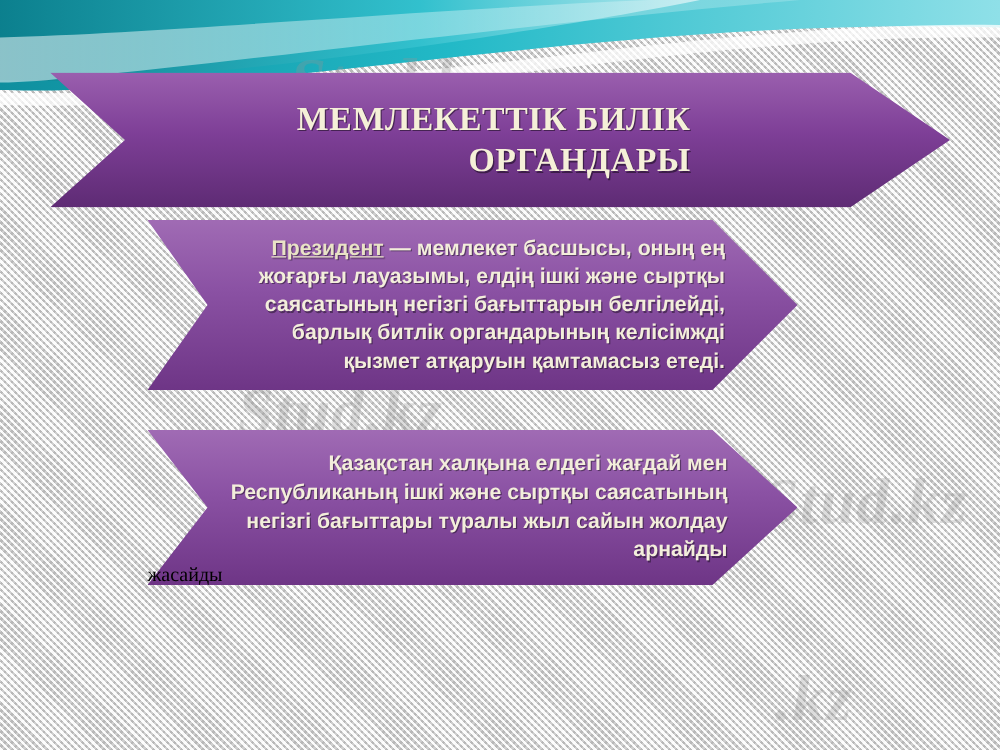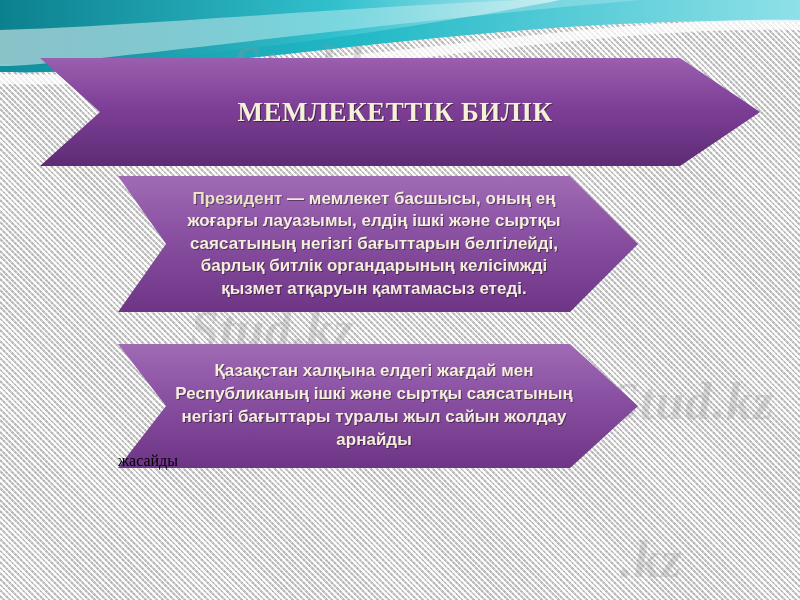--- a/index.html
+++ b/index.html
@@ -63,21 +63,21 @@
   .wm3 { left: 190px; top: 300px; font-size: 52px; }
   .wm4 { left: 610px; top: 372px; font-size: 52px; }
   .wm5 { left: 620px; top: 530px; font-size: 52px; }
 
   
   .chev {
     position: absolute;
     display: flex;
     align-items: center;
     justify-content: center;
-    text-align: center;
+    text-align: right;
     box-sizing: border-box;
     color: #f2edd2;
   }
 
   .chev-title {
     left: 40px;
     top: 58px;
     width: 720px;
     height: 108px;
     background: linear-gradient(180deg, #9a5fae 0%, #7e3f97 45%, #5e2b74 100%);
@@ -105,20 +105,21 @@
   .chev-1 .txt {
     font-size: 17px;
     font-weight: bold;
     line-height: 1.32;
     color: #f3eedb;
     font-family: "Liberation Sans", sans-serif;
     text-shadow: 1px 1px 0 rgba(0,0,0,0.40);
   }
   .chev-1 .link {
     color: #e9e3c6;
+    text-decoration: underline;
   }
 
   .chev-2 {
     left: 118px;
     top: 320px;
     width: 520px;
     height: 124px;
     background: linear-gradient(180deg, #a06bb4 0%, #8b52a4 40%, #6e3586 100%);
     clip-path: polygon(0 0, 452px 0, 520px 62px, 452px 124px, 0 124px, 48px 62px);
     padding: 0 56px 0 48px;
@@ -173,20 +174,21 @@
 
   <div class="watermark wm1">Stud.kz</div>
   <div class="watermark wm2">Stud.kz</div>
   <div class="watermark wm3">Stud.kz</div>
   <div class="watermark wm4">Stud.kz</div>
   <div class="watermark wm5">.kz</div>
 
   <div class="chev chev-title">
     <div class="txt">
       <div>МЕМЛЕКЕТТІК БИЛІК</div>
+      <div>ОРГАНДАРЫ</div>
     </div>
   </div>
 
   <div class="chev chev-1">
     <div class="txt">
       <span class="link">Президент</span><span> — мемлекет басшысы, оның ең жоғарғы лауазымы, елдің ішкі және сыртқы саясатының негізгі бағыттарын белгілейді, барлық битлік органдарының келісімжді қызмет атқаруын қамтамасыз етеді.</span>
     </div>
   </div>
 
   <div class="chev chev-2">

